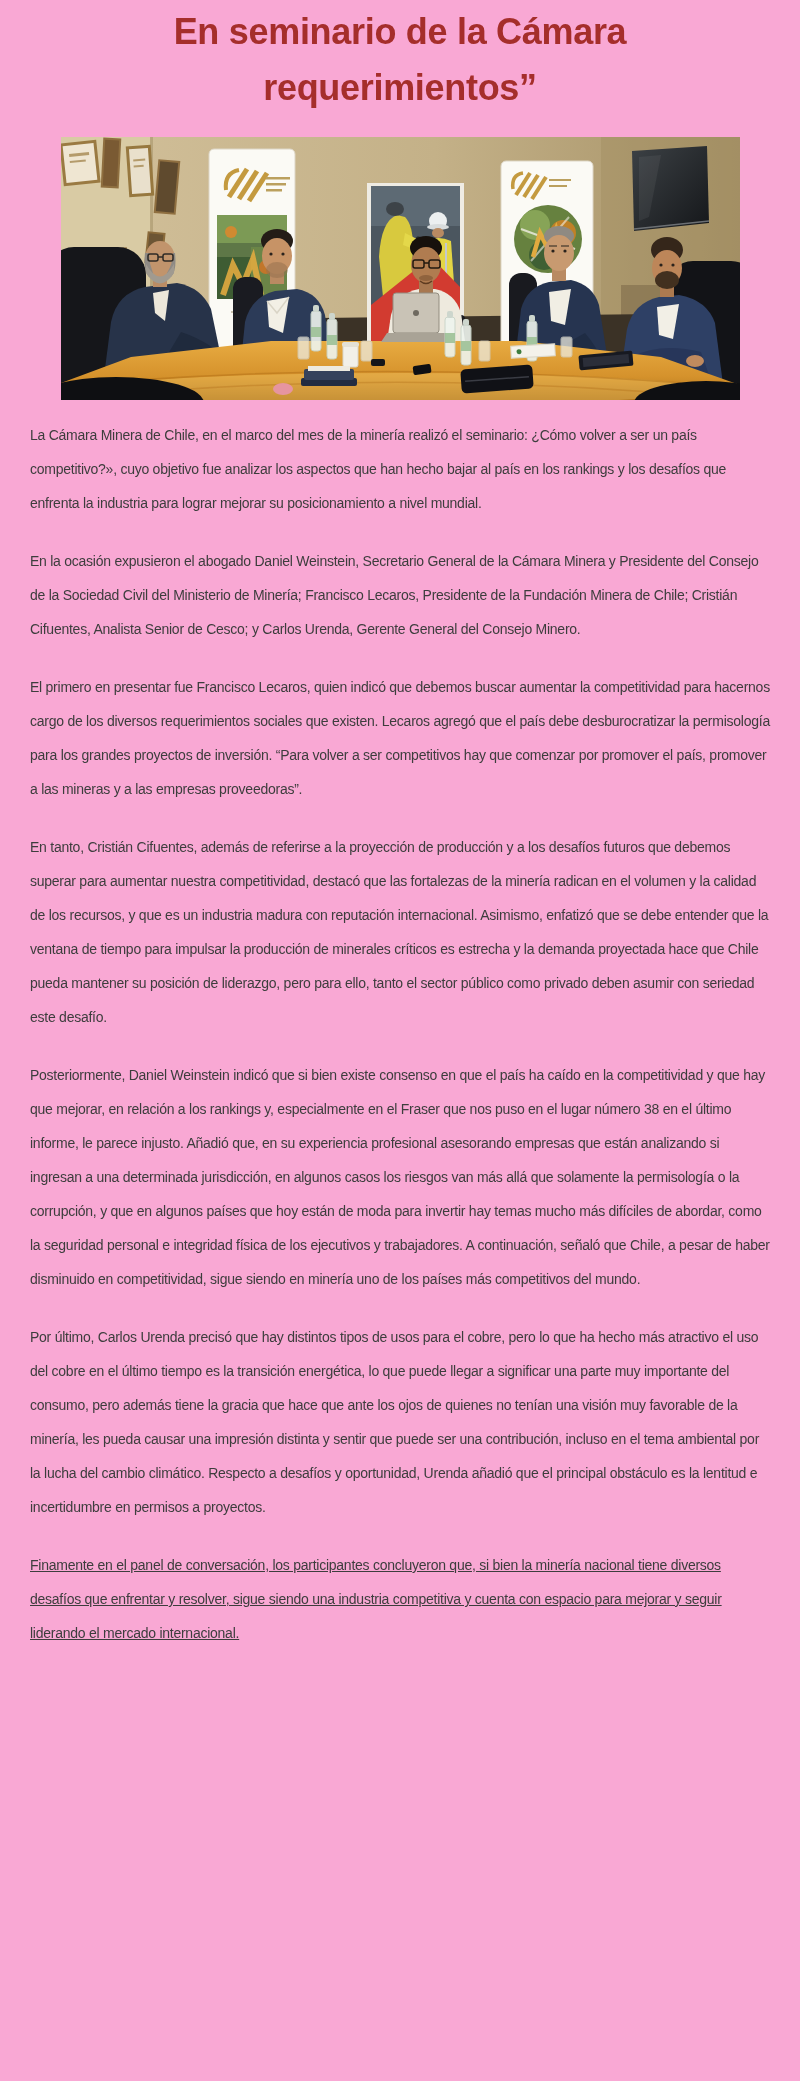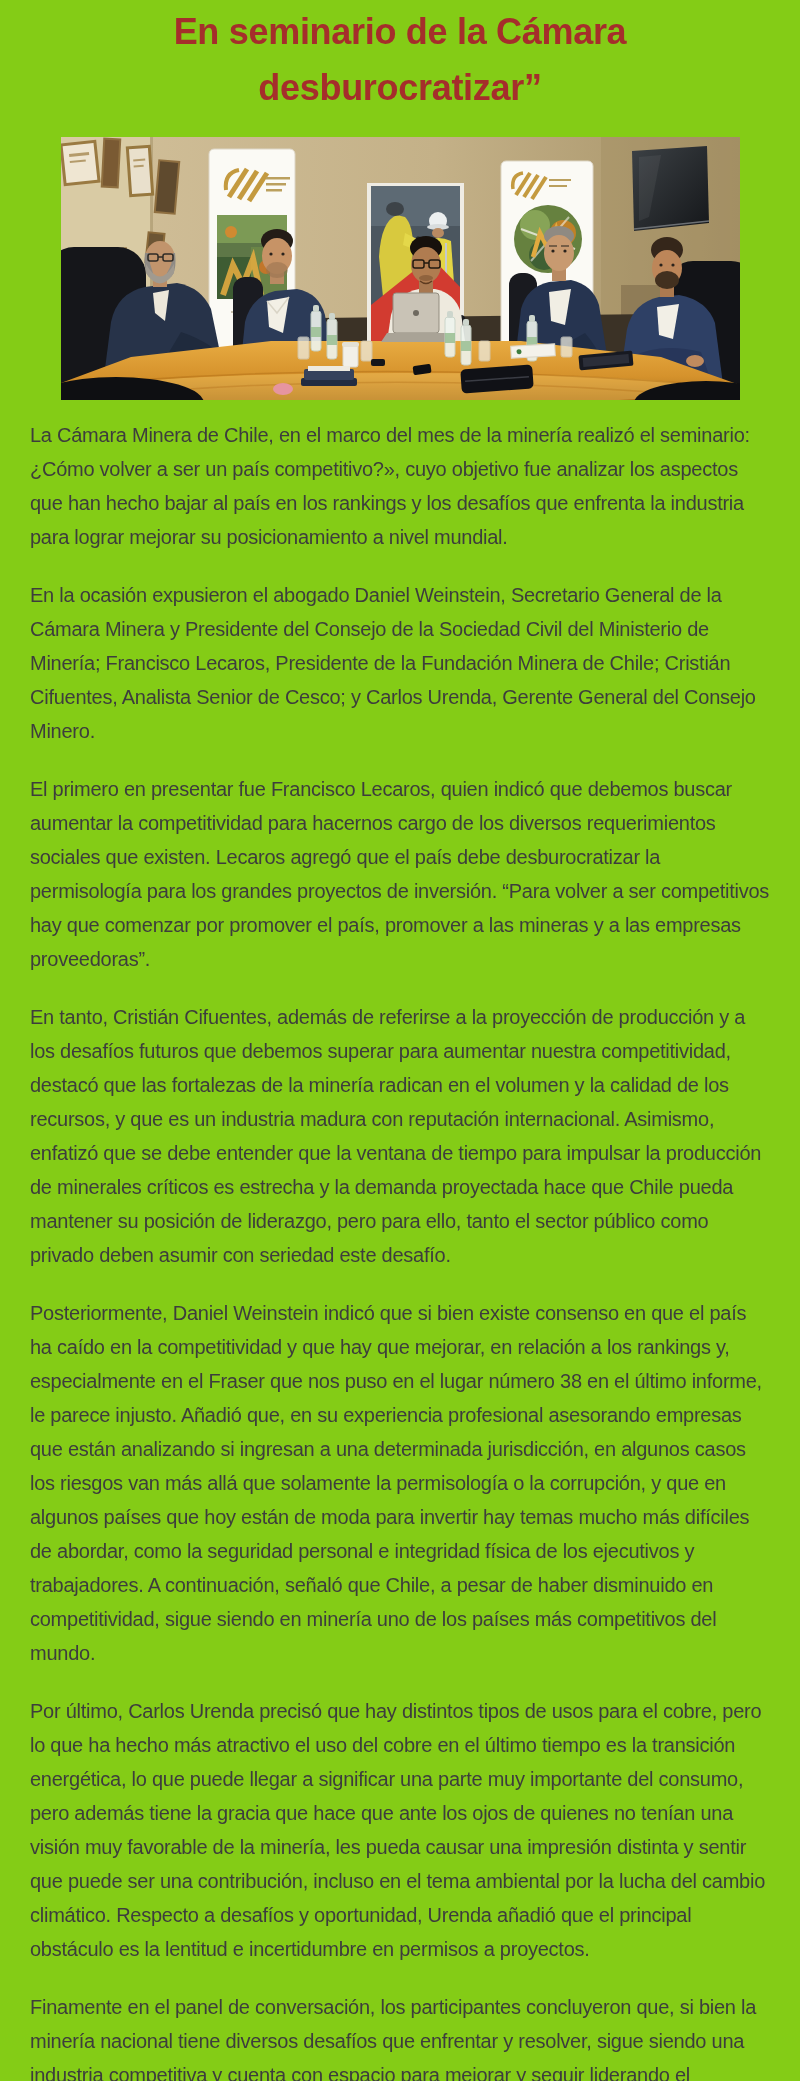--- a/index.html
+++ b/index.html
@@ -1,47 +1,47 @@
 <!DOCTYPE html>
 <html lang="es"><head>
 <meta charset="utf-8">
 <title>Document</title>
 <style>
   html,body { margin:0; padding:0; background:#ffffff; }
   .page {
-    width:800px; height:2081px; margin:0 auto; background:#84cc16;
+    width:800px; height:2081px; margin:0 auto; background:#f9a8d4;
     overflow:hidden; font-family:"Liberation Sans", sans-serif;
   }
   h1.headline {
     margin:4px 40px 0; text-align:center;
     font-size:36px; line-height:56px; font-weight:700;
     color:#a52e2b; letter-spacing:-0.3px;
   }
   h1.headline .tl { display:block; }
   figure.photo {
     margin:21px 0 0 61px; width:679px; height:263px; padding:0;
   }
   figure.photo svg { display:block; }
   article.body {
     margin:18px 30px 0; 
   }
   article.body p {
-    font-size:20px; line-height:34px; letter-spacing:-0.25px;
+    font-size:14px; line-height:34px; letter-spacing:-0.25px;
     color:#3d3d3d; margin:0 0 24px 0; text-align:left;
   }
-  article.body p:last-child { margin-bottom:0; }
+  article.body p:last-child { margin-bottom:0;text-decoration:underline; }
 </style>
 </head>
 <body>
 
 <div class="page">
 
   <h1 class="headline">
     <span class="tl">En seminario de la Cámara</span>
-    <span class="tl">desburocratizar”</span>
+    <span class="tl">requerimientos”</span>
   </h1>
 
   <figure class="photo">
     <svg width="679" height="263" viewBox="0 0 679 263" xmlns="http://www.w3.org/2000/svg">
       <defs>
         <linearGradient id="wallG" x1="0" y1="0" x2="1" y2="0">
           <stop offset="0" stop-color="#d2c09a"></stop>
           <stop offset="0.55" stop-color="#c4b188"></stop>
           <stop offset="1" stop-color="#a59166"></stop>
         </linearGradient>

